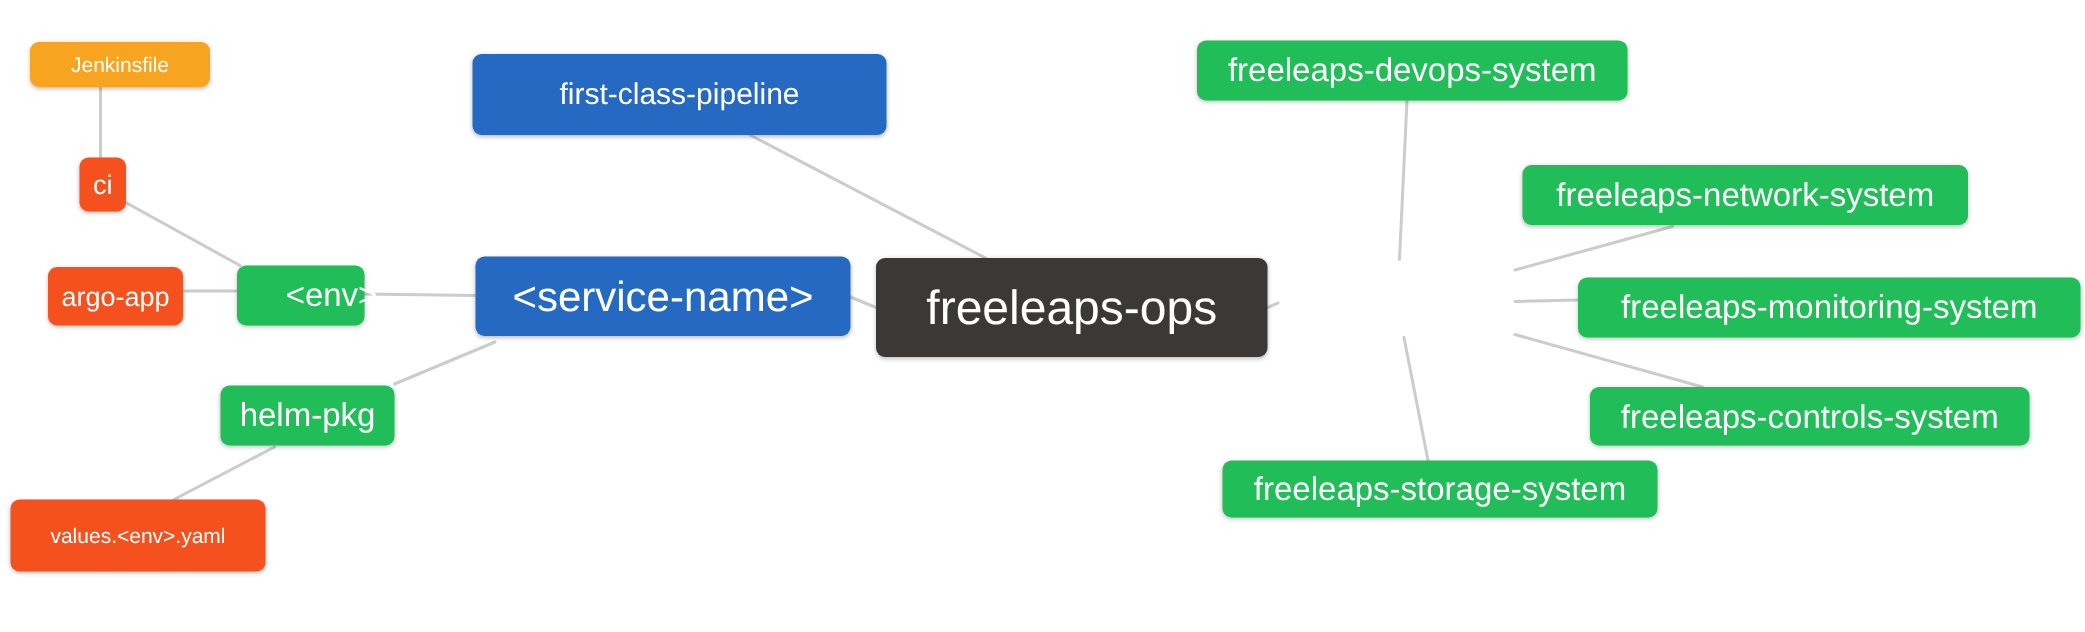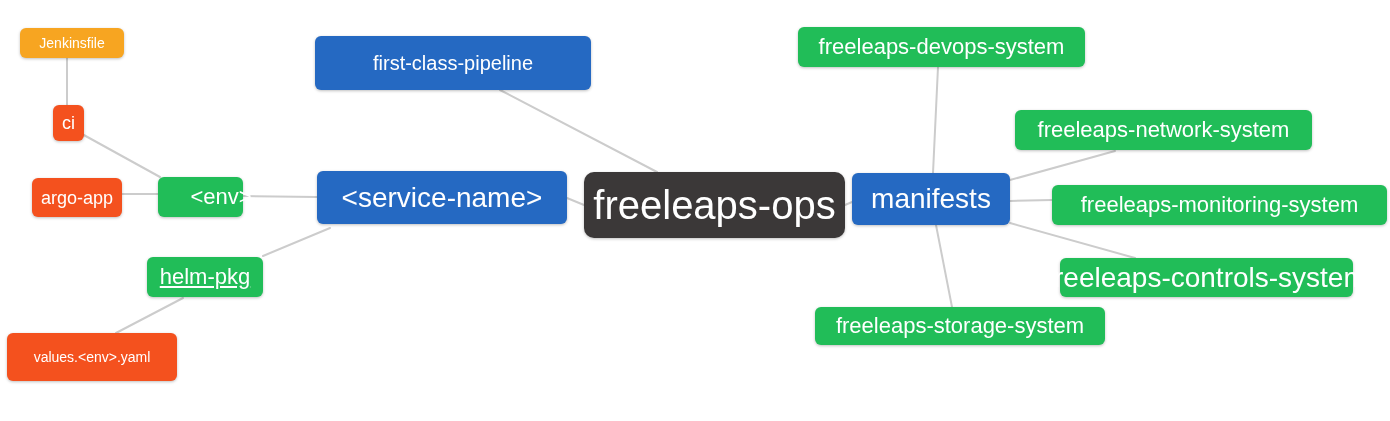--- a/index.html
+++ b/index.html
@@ -47,43 +47,42 @@
     <line x1="500" y1="90" x2="657" y2="172"></line>
     <line x1="567" y1="198" x2="584" y2="205"></line>
     <line x1="845" y1="205" x2="852" y2="202"></line>
     <line x1="938" y1="67" x2="933" y2="173"></line>
     <line x1="1010" y1="180" x2="1115" y2="151"></line>
     <line x1="1010" y1="201" x2="1052" y2="200"></line>
     <line x1="1010" y1="223" x2="1135" y2="258"></line>
     <line x1="936" y1="225" x2="952" y2="307"></line>
   </svg>
 
-  <div class="node c-level4" style="left:20px;  top:28px;  width:104px;  height:30px; font-size:14px;">Jenkinsfile</div>
+  <div class="node c-level4" style="left:20px;  top:28px;  width:120px;  height:30px; font-size:14px;">Jenkinsfile</div>
 
   <div class="node c-level3" style="left:53px;  top:105px; width:31px;  height:36px; font-size:18px;">ci</div>
 
   <div class="node c-level3" style="left:32px;  top:178px; width:90px;  height:39px; font-size:18px;">argo-app</div>
 
   <div class="node c-level2" style="left:158px; top:177px; width:85px;  height:40px; font-size:22px;padding-left:41px;">&lt;env&gt;</div>
 
-  <div class="node c-level2" style="left:147px; top:257px; width:116px; height:40px; font-size:22px;text-decoration:underline;">helm-pkg</div>
+  <div class="node c-level2" style="left:147px; top:257px; width:116px; height:40px; font-size:22px;">helm-pkg</div>
 
   <div class="node c-level3" style="left:7px;   top:333px; width:170px; height:48px; font-size:14px;">values.&lt;env&gt;.yaml</div>
 
   <div class="node c-level1" style="left:315px; top:36px;  width:276px; height:54px; font-size:20px;">first-class-pipeline</div>
 
   <div class="node c-level1" style="left:317px; top:171px; width:250px; height:53px; font-size:28px;">&lt;service-name&gt;</div>
 
-  <div class="node c-root" style="left:584px; top:172px; width:261px; height:66px; font-size:40px;border-radius:10px;">freeleaps-ops</div>
+  <div class="node c-root" style="left:584px; top:172px; width:261px; height:66px; font-size:32px;">freeleaps-ops</div>
 
-  <div class="node c-level1" style="left:852px; top:173px; width:158px; height:52px; font-size:28px;">manifests</div>
 
   <div class="node c-level2" style="left:798px; top:27px;  width:287px; height:40px; font-size:22px;">freeleaps-devops-system</div>
 
   <div class="node c-level2" style="left:1015px;top:110px; width:297px; height:40px; font-size:22px;">freeleaps-network-system</div>
 
   <div class="node c-level2" style="left:1052px;top:185px; width:335px; height:40px; font-size:22px;">freeleaps-monitoring-system</div>
 
-  <div class="node c-level2" style="left:1060px;top:258px; width:293px; height:39px; font-size:28px;">freeleaps-controls-system</div>
+  <div class="node c-level2" style="left:1060px;top:258px; width:293px; height:39px; font-size:22px;">freeleaps-controls-system</div>
 
   <div class="node c-level2" style="left:815px; top:307px; width:290px; height:38px; font-size:22px;">freeleaps-storage-system</div>
 
 </div>
 
 </body></html>

